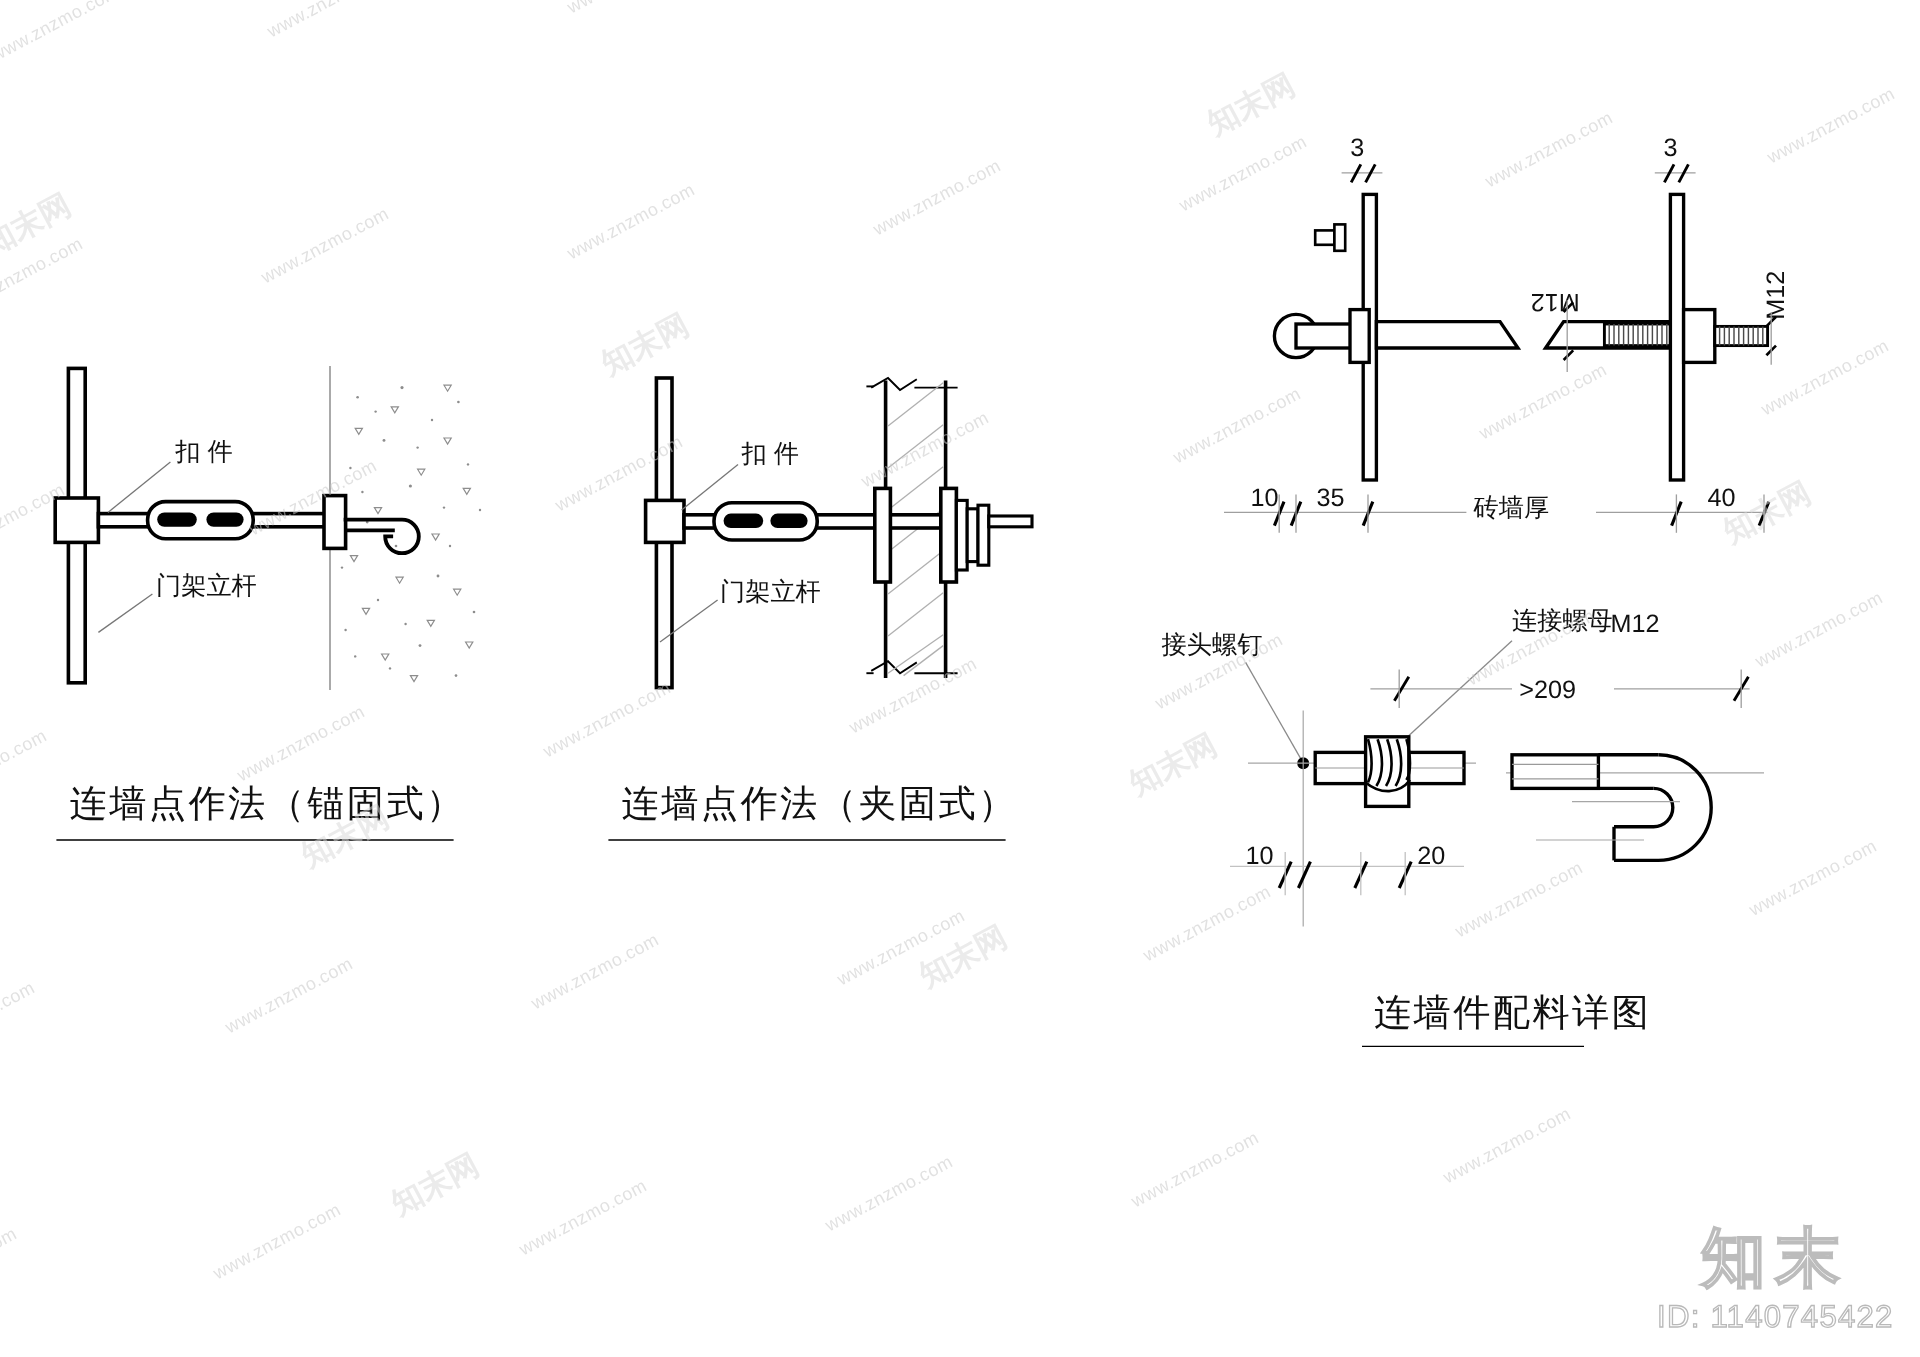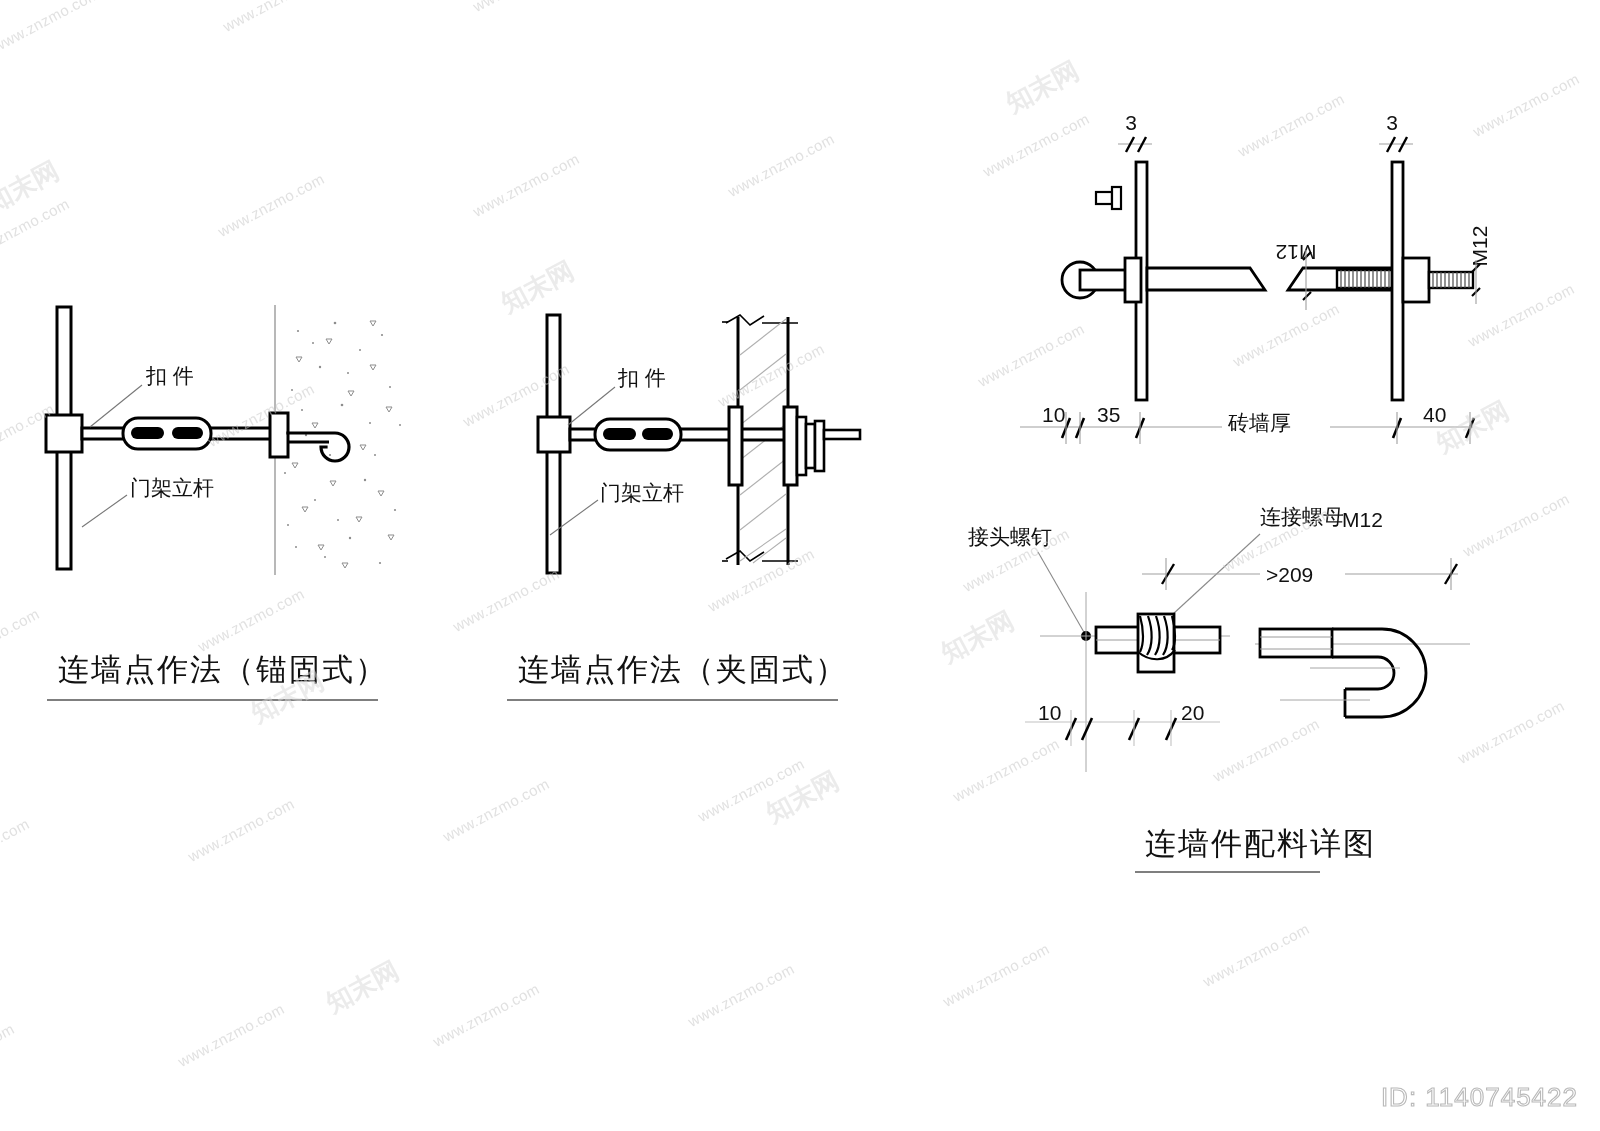--- a/index.html
+++ b/index.html
@@ -447,16 +447,17 @@
     <div class="wm-zm" style="left:495px;top:290px;">知末网</div>
     <div class="wm-zm" style="left:1000px;top:90px;">知末网</div>
     <div class="wm-zm" style="left:245px;top:700px;">知末网</div>
     <div class="wm-zm" style="left:760px;top:800px;">知末网</div>
     <div class="wm-zm" style="left:935px;top:640px;">知末网</div>
     <div class="wm-zm" style="left:1430px;top:430px;">知末网</div>
     <div class="wm-zm" style="left:320px;top:990px;">知末网</div>
   </div>
 
   <div class="logo-box">
+    <div class="logo-mark">知末</div>
     <div class="logo-id">ID: 1140745422</div>
   </div>
 
 </div>
 
 </body></html>

